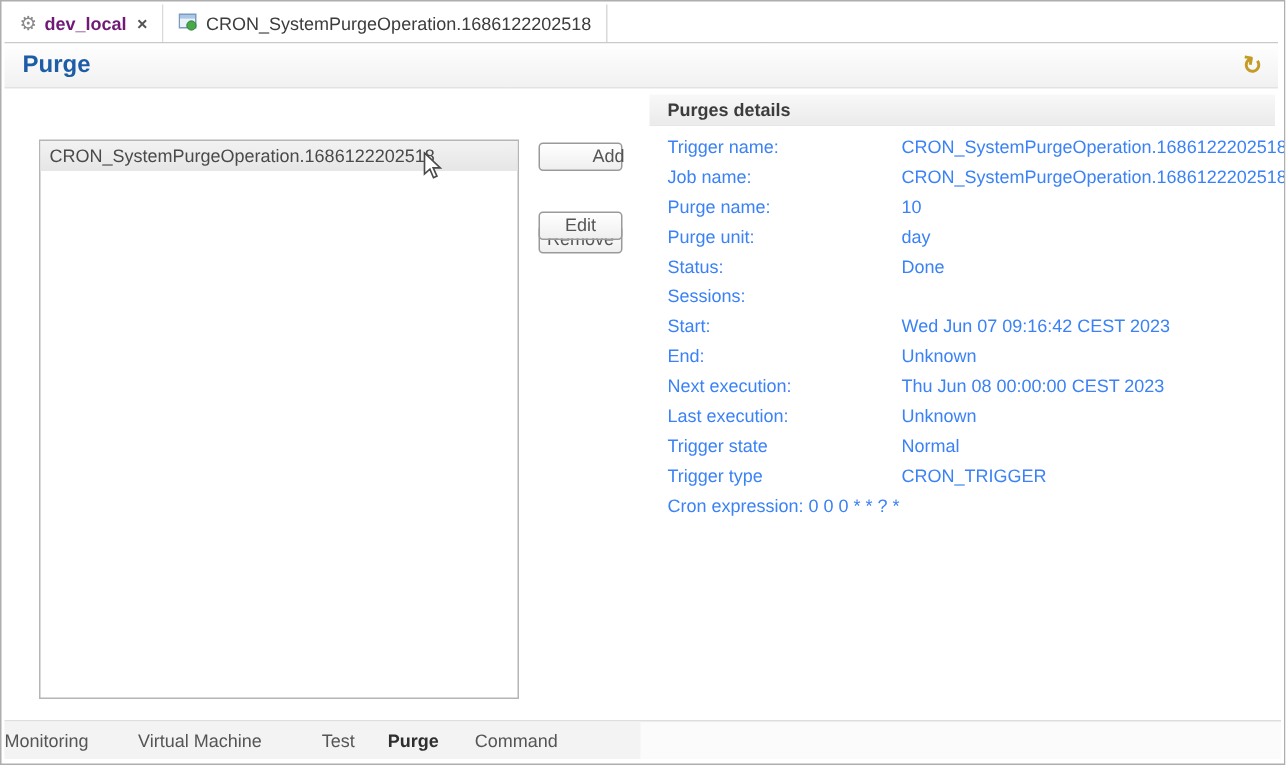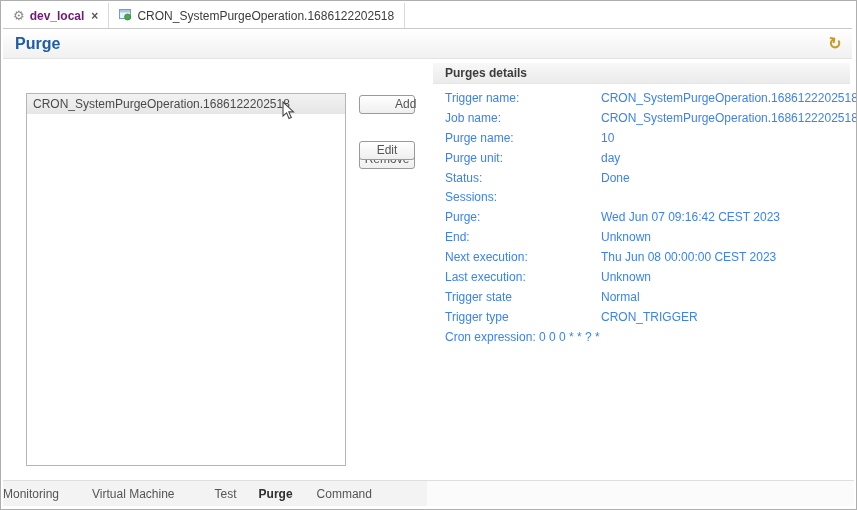--- a/index.html
+++ b/index.html
@@ -149,21 +149,21 @@
     </div>
     <div class="drow">
       <span class="dlabel">Status:</span>
       <span class="dvalue">Done</span>
     </div>
     <div class="drow">
       <span class="dlabel">Sessions:</span>
       <span class="dvalue"></span>
     </div>
     <div class="drow">
-      <span class="dlabel">Purge:</span>
+      <span class="dlabel">Start:</span>
       <span class="dvalue">Wed Jun 07 09:16:42 CEST 2023</span>
     </div>
     <div class="drow">
       <span class="dlabel">End:</span>
       <span class="dvalue">Unknown</span>
     </div>
     <div class="drow">
       <span class="dlabel">Next execution:</span>
       <span class="dvalue">Thu Jun 08 00:00:00 CEST 2023</span>
     </div>

